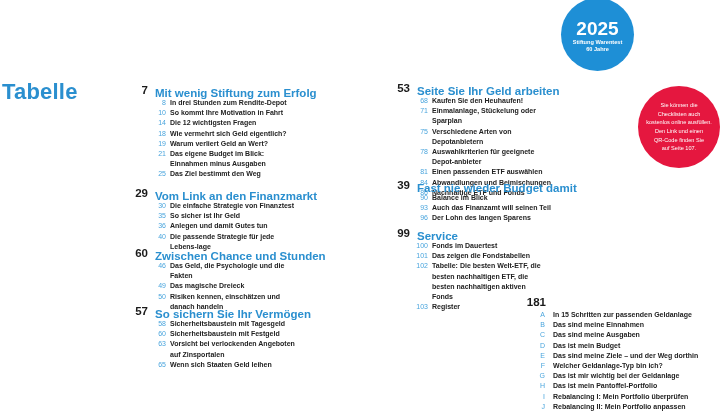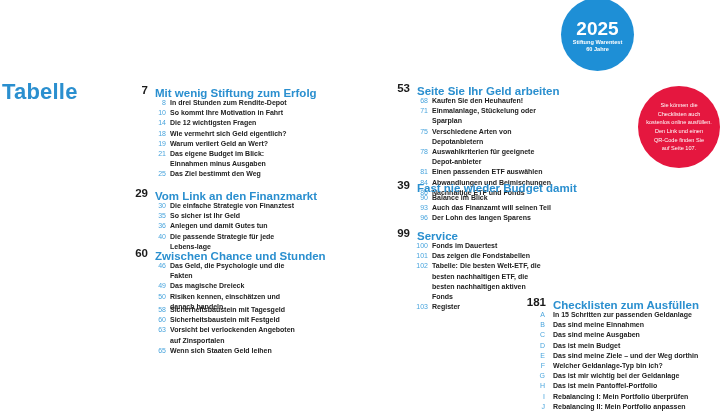--- a/index.html
+++ b/index.html
@@ -106,20 +106,21 @@
         <span class="item-num">49</span>
         <span class="item-text">Das magische Dreieck</span>
       </div>
       <div class="item" style="margin-left: 15px;">
         <span class="item-num">50</span>
         <span class="item-text">Risiken kennen, einschätzen und danach handeln</span>
       </div>
     </div>
   </div>
 <div class="chapter" style="left:155px; top:304px; width:150px;">
+    <div class="ch-head"><span class="ch-num">57</span><span class="ch-title">So sichern Sie Ihr Vermögen</span></div>
     <div class="items">
       <div class="item" style="margin-left: 15px;">
         <span class="item-num">58</span>
         <span class="item-text">Sicherheitsbaustein mit Tagesgeld</span>
       </div>
       <div class="item" style="margin-left: 15px;">
         <span class="item-num">60</span>
         <span class="item-text">Sicherheitsbaustein mit Festgeld</span>
       </div>
       <div class="item" style="margin-left: 15px;">
@@ -197,21 +198,21 @@
         <span class="item-num">102</span>
         <span class="item-text">Tabelle: Die besten Welt-ETF, die besten nachhaltigen ETF, die besten nachhaltigen aktiven Fonds</span>
       </div>
       <div class="item" style="margin-left: 15px;">
         <span class="item-num">103</span>
         <span class="item-text">Register</span>
       </div>
     </div>
   </div>
 <div class="chapter" style="left:553px; top:295px; width:160px;">
-    <div class="ch-head"><span class="ch-num">181</span><span class="ch-title">Checklisten zum Ausfüllen</span></div>
+    <div class="ch-head"><span class="ch-num">181</span></div>
     <div class="items">
       <div class="item" style="margin-left: 0px;">
         <span class="item-num" style="margin-right: 8px;">A</span>
         <span class="item-text">In 15 Schritten zur passenden Geldanlage</span>
       </div>
       <div class="item" style="margin-left: 0px;">
         <span class="item-num" style="margin-right: 8px;">B</span>
         <span class="item-text">Das sind meine Einnahmen</span>
       </div>
       <div class="item" style="margin-left: 0px;">

